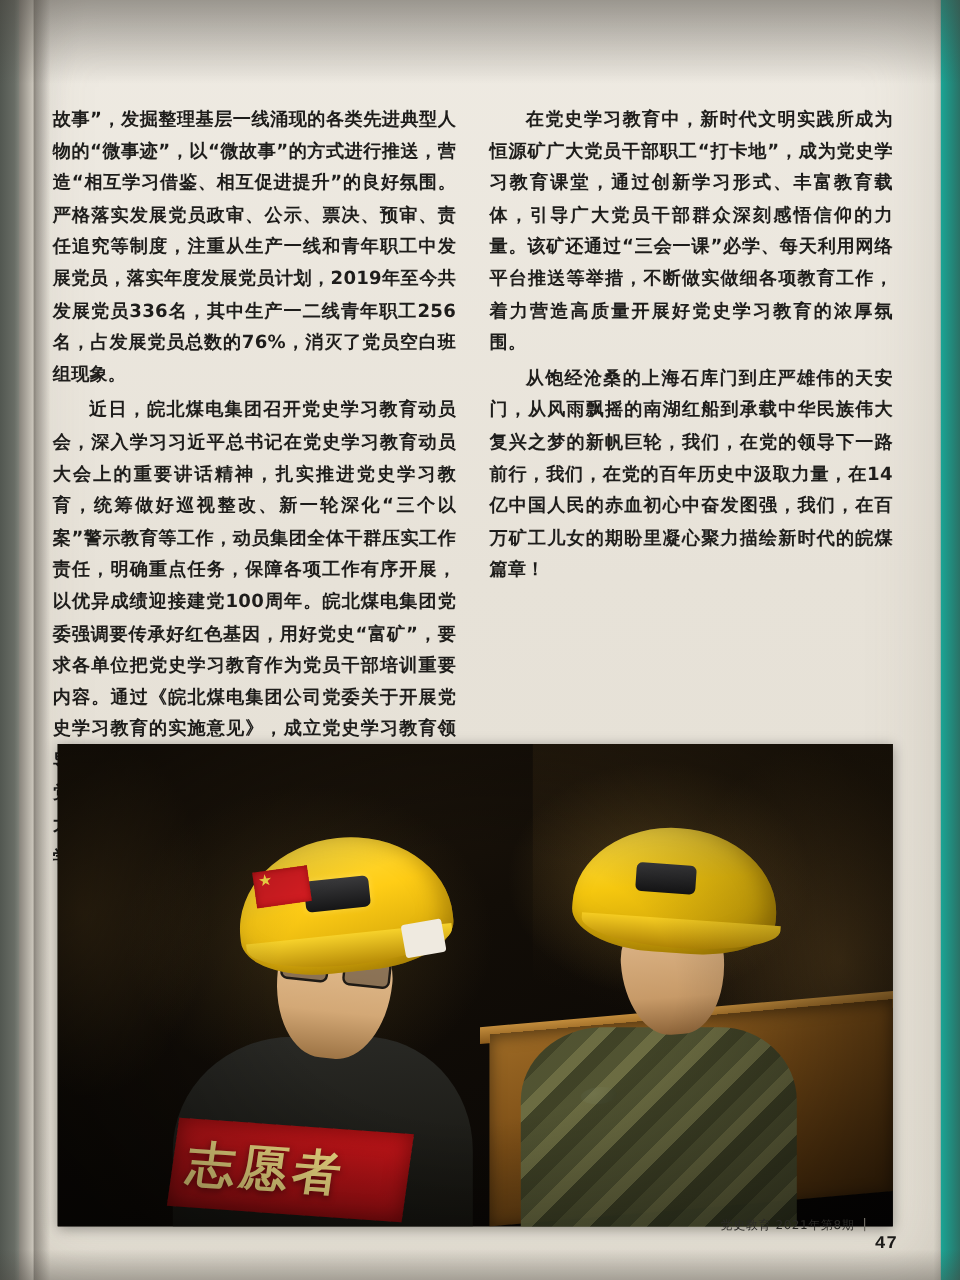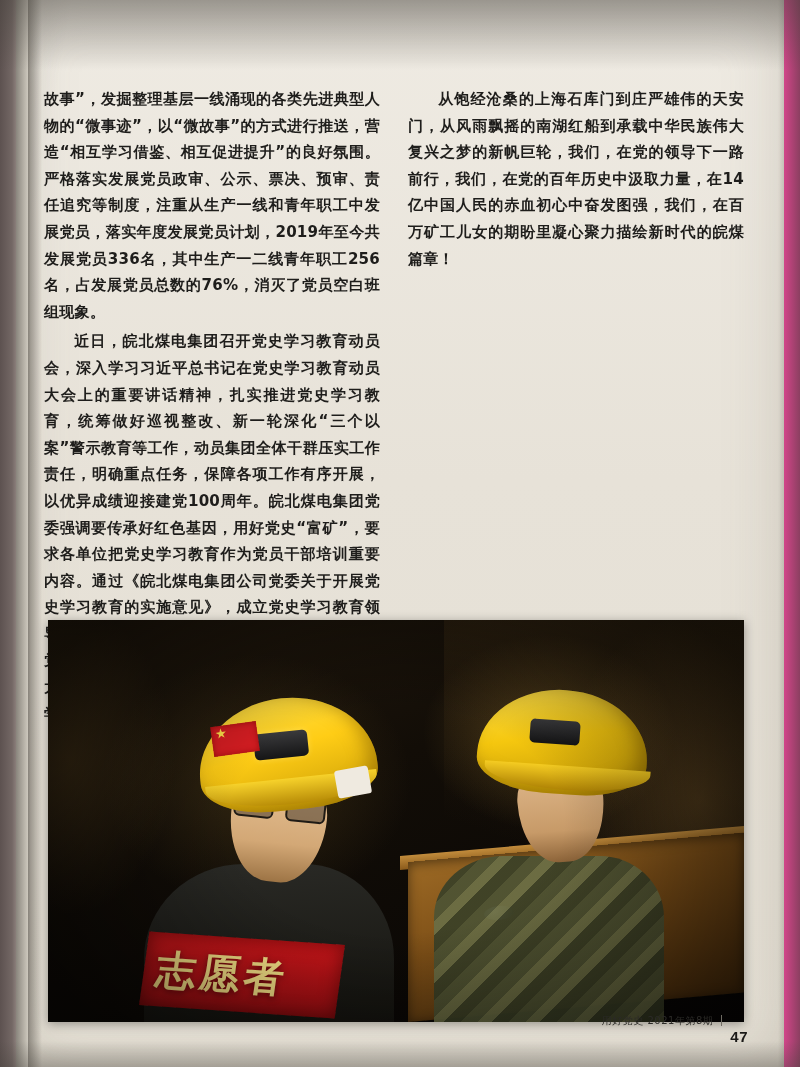--- a/index.html
+++ b/index.html
@@ -5,21 +5,21 @@
   html, body {
     margin: 0;
     padding: 0;
     background: #7e7a74;
   }
   .page {
     position: relative;
     width: 800px;
     height: 1067px;
     overflow: hidden;
-    background: #ec4899;
+    background: #14b8a6;
     font-family: "Liberation Sans", sans-serif;
   }
   
   .sheet {
     position: absolute;
     left: 16px;
     top: 0;
     width: 768px;
     height: 1067px;
     background:
@@ -296,21 +296,21 @@
   .footer .mag {
     font-family: "DejaVu Sans", sans-serif;
     font-size: 10px;
     color: #2b2a27;
     letter-spacing: .5px;
   }
   .footer .bar {
     width: 1px; height: 11px; background: #6e6a62;
   }
   .footer .pg {
-    font-family: Liberation Sans, sans-serif;
+    font-family: Liberation Mono, monospace;
     font-size: 15px;
     font-weight: 700;
     color: #1b1a18;
     letter-spacing: .5px;
     margin-top: 32px;
   }
 </style>
 </head>
 <body>
 
@@ -321,20 +321,21 @@
   <div class="right-edge"></div>
   <div class="top-shadow"></div>
   <div class="bottom-shadow"></div>
 
   <div class="cols">
     <div class="col">
       <p>故事”，发掘整理基层一线涌现的各类先进典型人物的“微事迹”，以“微故事”的方式进行推送，营造“相互学习借鉴、相互促进提升”的良好氛围。严格落实发展党员政审、公示、票决、预审、责任追究等制度，注重从生产一线和青年职工中发展党员，落实年度发展党员计划，2019年至今共发展党员336名，其中生产一二线青年职工256名，占发展党员总数的76%，消灭了党员空白班组现象。</p>
       <p class="indent">近日，皖北煤电集团召开党史学习教育动员会，深入学习习近平总书记在党史学习教育动员大会上的重要讲话精神，扎实推进党史学习教育，统筹做好巡视整改、新一轮深化“三个以案”警示教育等工作，动员集团全体干群压实工作责任，明确重点任务，保障各项工作有序开展，以优异成绩迎接建党100周年。皖北煤电集团党委强调要传承好红色基因，用好党史“富矿”，要求各单位把党史学习教育作为党员干部培训重要内容。通过《皖北煤电集团公司党委关于开展党史学习教育的实施意见》，成立党史学习教育领导小组，党委主要负责同志担任组长，要求各级党委（党组）要把开展党史学习教育作为一项重大政治任务，成立相应领导机构和工作机构，把学习教育紧紧抓在手上，结合</p>
     </div>
     <div class="col">
+      <p class="indent">在党史学习教育中，新时代文明实践所成为恒源矿广大党员干部职工“打卡地”，成为党史学习教育课堂，通过创新学习形式、丰富教育载体，引导广大党员干部群众深刻感悟信仰的力量。该矿还通过“三会一课”必学、每天利用网络平台推送等举措，不断做实做细各项教育工作，着力营造高质量开展好党史学习教育的浓厚氛围。</p>
       <p class="indent">从饱经沧桑的上海石库门到庄严雄伟的天安门，从风雨飘摇的南湖红船到承载中华民族伟大复兴之梦的新帆巨轮，我们，在党的领导下一路前行，我们，在党的百年历史中汲取力量，在14亿中国人民的赤血初心中奋发图强，我们，在百万矿工儿女的期盼里凝心聚力描绘新时代的皖煤篇章！</p>
     </div>
   </div>
 
   <div class="photo-wrap">
     <div class="photo">
       <div class="rock-left"></div>
       <div class="rock-right"></div>
 
       <div class="machine-edge"></div>
@@ -357,17 +358,17 @@
       <div class="lamp2"></div>
 
       <div class="armband">
         <span>志愿者</span>
       </div>
       <div class="vignette"></div>
     </div>
   </div>
 
   <div class="footer">
-    <span class="mag">用好党史  2021年第8期</span>
+    <span class="mag">党史教育  2021年第8期</span>
     <span class="bar"></span>
     <span class="pg">47</span>
   </div>
 </div>
 
 </body></html>

